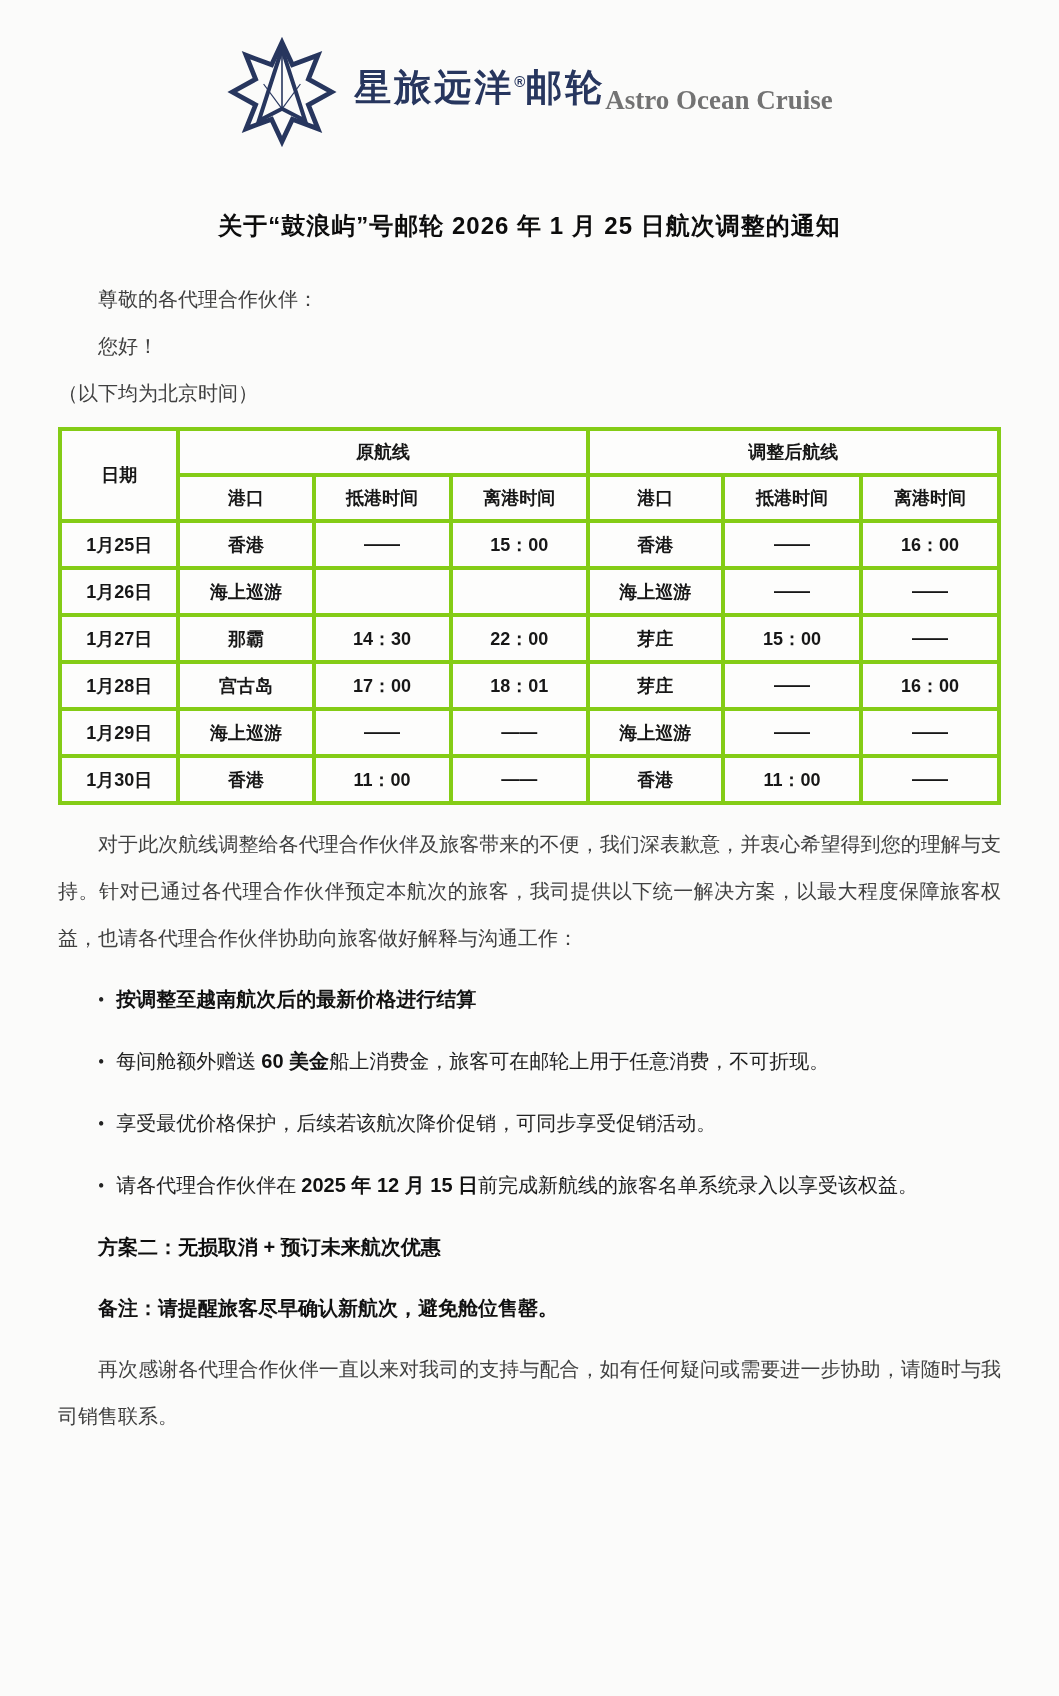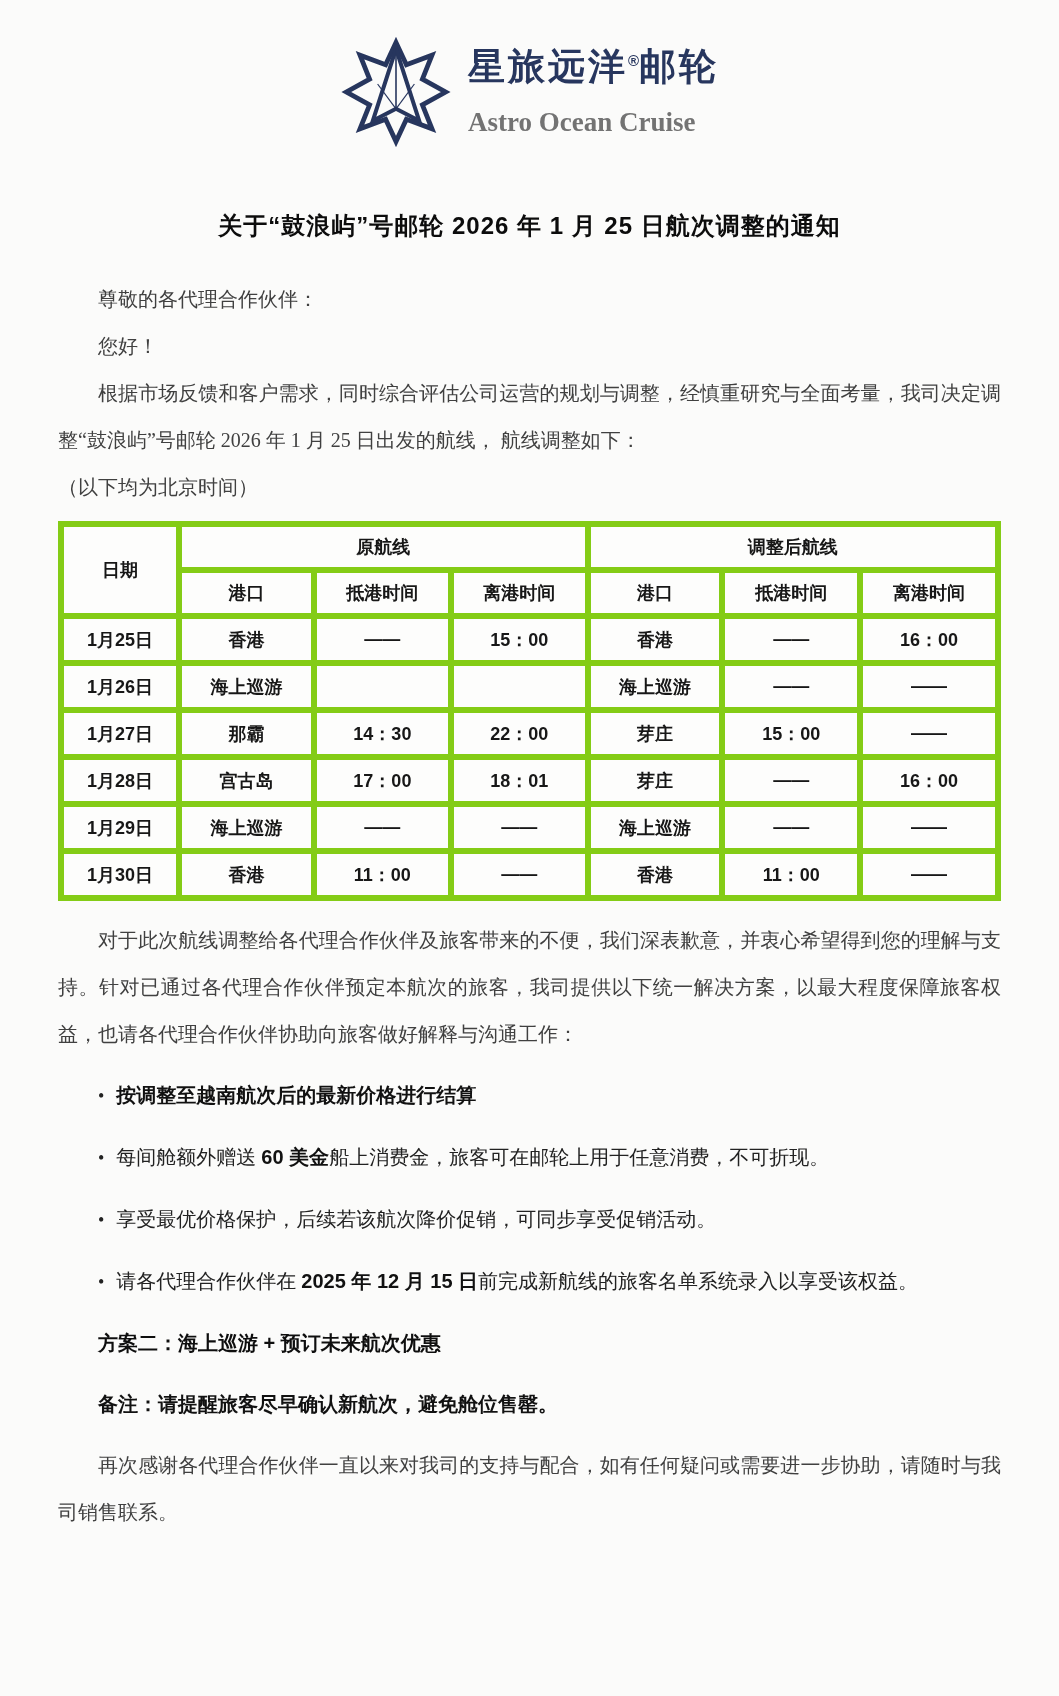--- a/index.html
+++ b/index.html
@@ -9,21 +9,21 @@
     background:#fbfbfa;
     color:#1c1c1c;
     font-family:"Liberation Serif","DejaVu Serif",serif;
     overflow:hidden;
   }
   .page { padding:32px 58px 0 58px; }
 
   
   .brand { display:flex; justify-content:center; align-items:center; gap:16px; margin-top:4px; }
   .brand-mark { width:112px; height:112px; flex:0 0 auto; }
-  .brand-text { display:flex; flex-direction:column; line-height:1.15; }
+  .brand-text { display:flex; flex-direction:row; line-height:1.15; }
   .brand-cn { font-family:"Liberation Sans","DejaVu Sans",sans-serif; font-weight:bold; font-size:37px; color:#27365e; letter-spacing:3px; }
   .brand-reg { font-size:15px; vertical-align:super; letter-spacing:0; }
   .brand-en { font-family:"Liberation Serif","DejaVu Serif",serif; font-weight:bold; font-size:27px; color:#737373; margin-top:18px; }
 
   
   .doc-title {
     margin-top:62px;
     text-align:center;
     font-family:"Liberation Sans","DejaVu Sans",sans-serif;
     font-weight:900;
@@ -40,21 +40,21 @@
 
   
   table.schedule {
     width:100%;
     border-collapse:collapse;
     margin-top:10px;
     table-layout:fixed;
     background:#fdfdfc;
   }
   table.schedule th, table.schedule td {
-    border:6px solid #84cc16;
+    border:4px solid #84cc16;
     text-align:center;
     vertical-align:middle;
     font-family:"Liberation Sans","DejaVu Sans",sans-serif;
     font-weight:bold;
     font-size:18px;
     color:#171717;
     padding:0 4px;
   }
   table.schedule { border:2px solid #3f3f3f; }
   table.schedule thead th { height:46px; }
@@ -88,21 +88,20 @@
       <div class="brand-cn"><span>星旅远洋</span><span class="brand-reg">®</span><span>邮轮</span></div>
       <div class="brand-en">Astro Ocean Cruise</div>
     </div>
   </div>
 
   <h1 class="doc-title">关于“鼓浪屿”号邮轮 2026 年 1 月 25 日航次调整的通知</h1>
 
   <div class="body-text">
     <p class="para">尊敬的各代理合作伙伴：</p>
     <p class="para">您好！</p>
-    <p class="para">根据市场反馈和客户需求，同时综合评估公司运营的规划与调整，经慎重研究与全面考量，我司决定调整“鼓浪屿”号邮轮 2026 年 1 月 25 日出发的航线， 航线调整如下：</p>
     <p class="para noindent">（以下均为北京时间）</p>
 
     <table class="schedule">
       <colgroup>
         <col style="width:12.6%">
           <col style="width:14.4%">
           <col style="width:14.6%">
           <col style="width:14.6%">
         <col style="width:14.4%">
           <col style="width:14.7%">
@@ -181,20 +180,20 @@
       </tbody>
     </table>
 
     <p class="para" style="margin-top:16px">对于此次航线调整给各代理合作伙伴及旅客带来的不便，我们深表歉意，并衷心希望得到您的理解与支持。针对已通过各代理合作伙伴预定本航次的旅客，我司提供以下统一解决方案，以最大程度保障旅客权益，也请各代理合作伙伴协助向旅客做好解释与沟通工作：</p>
 
     <p class="bullet"><span class="dot">•</span><span class="b">按调整至越南航次后的最新价格进行结算</span></p>
     <p class="bullet"><span class="dot">•</span><span>每间舱额外赠送 </span><span class="b">60 美金</span><span>船上消费金，旅客可在邮轮上用于任意消费，不可折现。</span></p>
     <p class="bullet"><span class="dot">•</span><span>享受最优价格保护，后续若该航次降价促销，可同步享受促销活动。</span></p>
     <p class="bullet"><span class="dot">•</span><span>请各代理合作伙伴在 </span><span class="b">2025 年 12 月 15 日</span><span>前完成新航线的旅客名单系统录入以享受该权益。</span></p>
 
-    <p class="plan-heading">方案二：海上巡游 + 预订未来航次优惠</p>
+    <p class="plan-heading">方案二：无损取消 + 预订未来航次优惠</p>
 
     <p class="para b" style="margin-top:14px">备注：请提醒旅客尽早确认新航次，避免舱位售罄。</p>
     <p class="para" style="margin-top:14px">再次感谢各代理合作伙伴一直以来对我司的支持与配合，如有任何疑问或需要进一步协助，请随时与我司销售联系。</p>
 
   </div>
 
 </div>
 
 </body></html>

